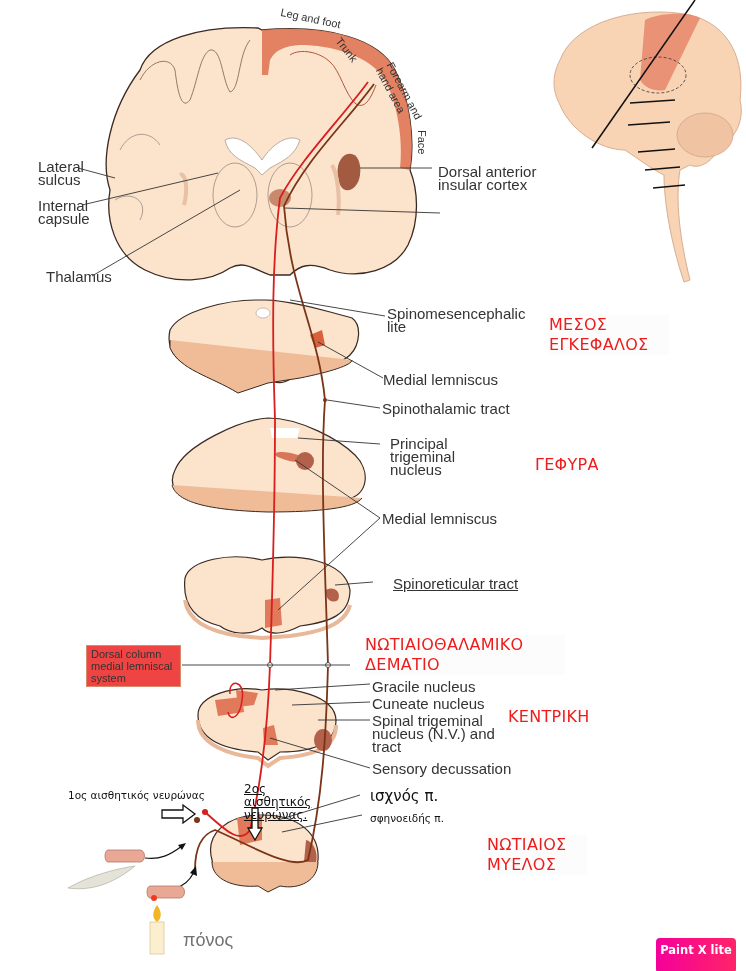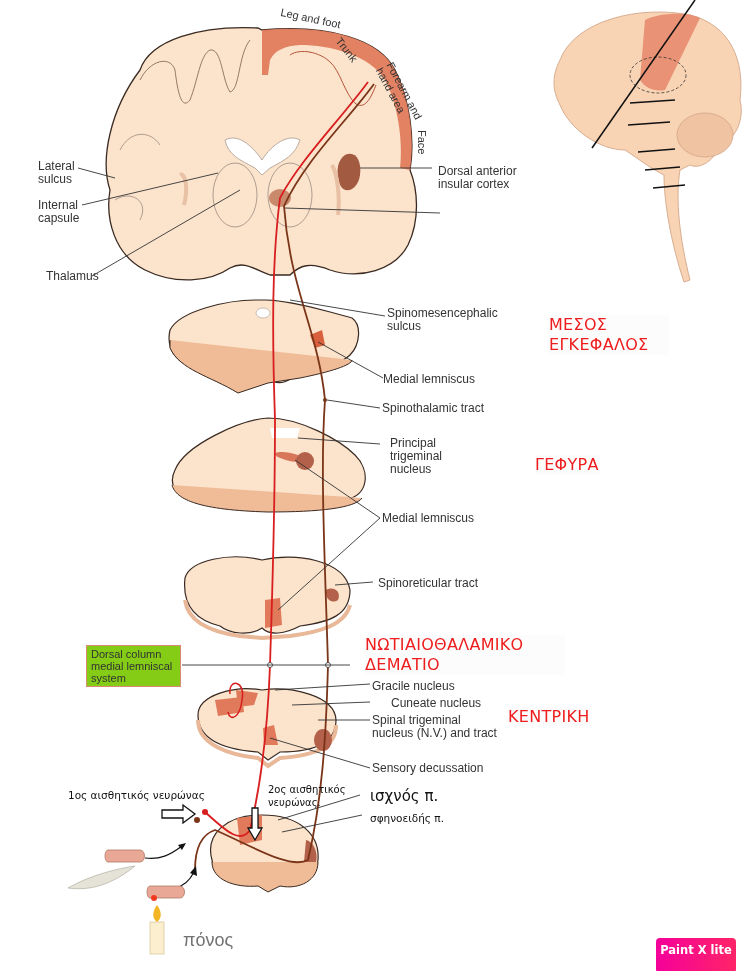--- a/index.html
+++ b/index.html
@@ -1,23 +1,23 @@
 <!DOCTYPE html>
 <html><head>
 <meta charset="utf-8">
 <style>
   html, body { margin:0; padding:0; background:#ffffff; }
   body { width:746px; height:971px; position:relative; overflow:hidden; font-family:"Liberation Sans", sans-serif; }
   #stage { position:absolute; left:0; top:0; width:746px; height:971px; }
-  .lbl { position:absolute; font-size:12px; color:#333; line-height:13px; font-family:"Liberation Sans", sans-serif; white-space:nowrap; }
+  .lbl { position:absolute; font-size:15px; color:#333; line-height:13px; font-family:"Liberation Sans", sans-serif; white-space:nowrap; }
   .red { position:absolute; color:#ee1c1c; font-size:16px; line-height:20px; font-family:"DejaVu Sans", sans-serif; letter-spacing:0.3px; text-shadow:0 0 4px rgba(255,255,255,0.9); background:rgba(250,250,250,0.6); }
   .red.small { font-size:11.5px; line-height:14px; }
   .gk { position:absolute; color:#111; font-size:11px; line-height:13px; font-family:"DejaVu Sans", sans-serif; white-space:nowrap; }
   .rot { position:absolute; font-size:11px; color:#333; transform-origin:left top; white-space:nowrap; line-height:12px; }
-  .box { position:absolute; left:86px; top:645px; width:95px; height:42px; background:#84cc16; border:1px solid #d98b72; font-size:11px; line-height:12px; color:#333; padding:2px 0 0 4px; box-sizing:border-box; }
+  .box { position:absolute; left:86px; top:645px; width:95px; height:42px; background:#ef4444; border:1px solid #d98b72; font-size:11px; line-height:12px; color:#333; padding:2px 0 0 4px; box-sizing:border-box; }
   .pain { position:absolute; left:183px; top:930px; font-size:18px; font-family:Liberation Sans, sans-serif; color:#737373; }
   .badge { position:absolute; left:656px; top:938px; width:80px; height:35px; border-radius:4px; background:linear-gradient(90deg,#f5009a,#ff2468); color:#fff; font-weight:bold; font-size:11.5px; text-align:center; line-height:25px; font-family:"DejaVu Sans", sans-serif; }
 </style>
 </head>
 <body>
 
 <div id="stage">
 <svg width="746" height="971" viewBox="0 0 746 971" style="position:absolute;left:0;top:0">
 
   <g>
@@ -149,43 +149,44 @@
 <div class="rot" style="left:395px;top:60px;transform:rotate(62deg);width:90px;white-space:normal;">Forearm and hand area</div>
 <div class="rot" style="left:428px;top:130px;transform:rotate(90deg);">Face</div>
 
 
 <div class="lbl" style="left:38px;top:160px;width:45px;white-space:normal;">Lateral sulcus</div>
 <div class="lbl" style="left:38px;top:199px;width:45px;white-space:normal;">Internal capsule</div>
 <div class="lbl" style="left:46px;top:270px;">Thalamus</div>
 <div class="lbl" style="left:438px;top:165px;width:100px;white-space:normal;">Dorsal anterior insular cortex</div>
 
 
-<div class="lbl" style="left:387px;top:307px;width:110px;white-space:normal;">Spinomesencephalic sulcus</div>
+<div class="lbl" style="left:387px;top:307px;width:110px;white-space:normal;">Spinomesencephalic lite</div>
 <div class="lbl" style="left:383px;top:373px;">Medial lemniscus</div>
 <div class="lbl" style="left:382px;top:402px;">Spinothalamic tract</div>
 <div class="lbl" style="left:382px;top:437px;width:60px;white-space:normal;margin-left:8px;">Principal trigeminal nucleus</div>
 <div class="lbl" style="left:382px;top:512px;">Medial lemniscus</div>
-<div class="lbl" style="left:378px;top:577px;">Spinoreticular tract</div>
+<div class="lbl" style="left:393px;top:577px;text-decoration:underline;">Spinoreticular tract</div>
 
 <div class="red" style="left:525px;top:315px;width:120px;white-space:normal;margin-left:24px;">ΜΕΣΟΣ ΕΓΚΕΦΑΛΟΣ</div>
 <div class="red" style="left:535px;top:455px;">ΓΕΦΥΡΑ</div>
 
 <div class="box">Dorsal column medial lemniscal system</div>
 
 <div class="red" style="left:365px;top:635px;width:200px;white-space:normal;">ΝΩΤΙΑΙΟΘΑΛΑΜΙΚΟ ΔΕΜΑΤΙΟ</div>
 
 <div class="lbl" style="left:372px;top:680px;">Gracile nucleus</div>
-<div class="lbl" style="left:372px;top:697px;margin-left:19px;">Cuneate nucleus</div>
+<div class="lbl" style="left:372px;top:697px;">Cuneate nucleus</div>
 <div class="lbl" style="left:372px;top:714px;width:130px;white-space:normal;">Spinal trigeminal nucleus (N.V.) and tract</div>
 <div class="lbl" style="left:372px;top:762px;">Sensory decussation</div>
 
 <div class="red" style="left:508px;top:707px;">ΚΕΝΤΡΙΚΗ</div>
 
 <div class="gk" style="left:68px;top:789px;font-size:10.5px;">1ος αισθητικός νευρώνας</div>
-<div class="gk" style="left:268px;top:783px;width:80px;white-space:normal;font-size:10px;">2ος αισθητικός νευρώνας.</div>
+<div class="gk" style="left:244px;top:783px;width:80px;white-space:normal;font-size:12px;text-decoration:underline;">2ος αισθητικός νευρώνας.</div>
 <div class="gk" style="left:370px;top:790px;font-size:15px;">ισχνός π.</div>
 <div class="gk" style="left:370px;top:812px;font-size:10.5px;">σφηνοειδής π.</div>
 
+<div class="red" style="left:487px;top:835px;width:100px;white-space:normal;">ΝΩΤΙΑΙΟΣ ΜΥΕΛΟΣ</div>
 
 <div class="pain">πόνος</div>
 
 <div class="badge">Paint X lite</div>
 </div>
 
 </body></html>

